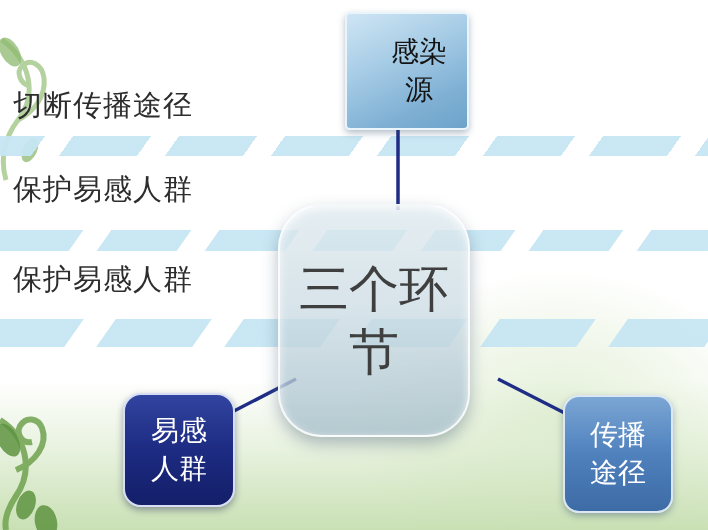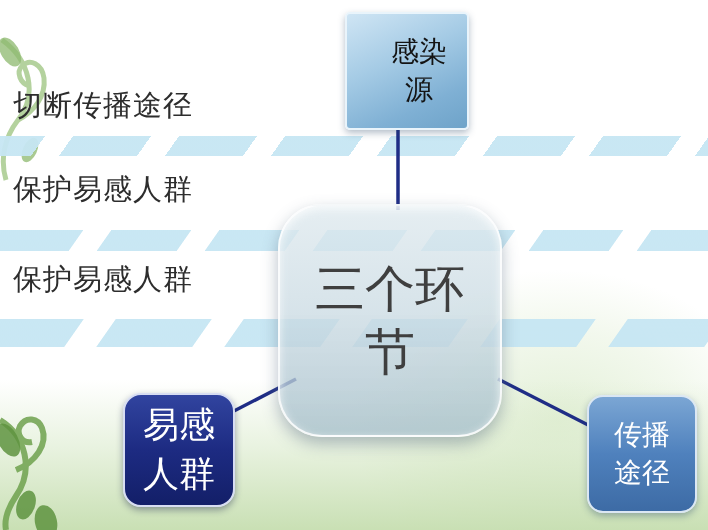--- a/index.html
+++ b/index.html
@@ -70,45 +70,45 @@
   }
   .node-top{
     left:345px;top:12px;width:124px;height:118px;
     border-radius:5px;
     background:linear-gradient(155deg,#cfe5f4 0%,#a5cbe5 40%,#7fb0d4 75%,#6ea3c9 100%);
     border:2px solid #e9f4fb;
     box-shadow:0 3px 7px rgba(40,70,100,0.35);
     color:#141414;font-size:28px;line-height:1.35;padding-left:24px;
   }
   .node-center{
-    left:278px;top:204px;width:224px;height:233px;
+    left:278px;top:204px;width:192px;height:233px;
     border-radius:44px;
     background:linear-gradient(180deg,
       rgba(222,233,238,0.78) 0%,
       rgba(204,220,228,0.78) 45%,
       rgba(168,192,203,0.82) 100%);
     border:2px solid rgba(255,255,255,0.85);
     box-shadow:0 7px 16px rgba(90,110,130,0.45), inset 0 3px 8px rgba(255,255,255,0.75);
     color:#3f3f3f;font-size:50px;line-height:1.25;
   }
   .node-bl{
     left:123px;top:393px;width:112px;height:114px;
     border-radius:18px;
     background:linear-gradient(180deg,#31449f 0%,#1d2b82 50%,#131f68 100%);
     border:2px solid #d7ddf2;
     box-shadow:0 3px 7px rgba(20,30,70,0.4);
-    color:#ffffff;font-size:36px;line-height:1.35;
+    color:#ffffff;font-size:28px;line-height:1.35;
   }
   .node-br{
     left:563px;top:395px;width:110px;height:118px;
     border-radius:16px;
     background:linear-gradient(180deg,#7ba6d4 0%,#4f81bd 50%,#3d6ba5 100%);
     border:2px solid #dbe7f3;
     box-shadow:0 3px 7px rgba(30,60,100,0.35);
-    color:#ffffff;font-size:28px;line-height:1.35;margin-left:24px;
+    color:#ffffff;font-size:28px;line-height:1.35;
   }
 
   
   .side-label{
     position:absolute;left:13px;
     color:#2d2d2d;font-size:29px;letter-spacing:1px;
   }
   .side-label.l1{top:86px;}
   .side-label.l2{top:170px;}
   .side-label.l3{top:260px;}

